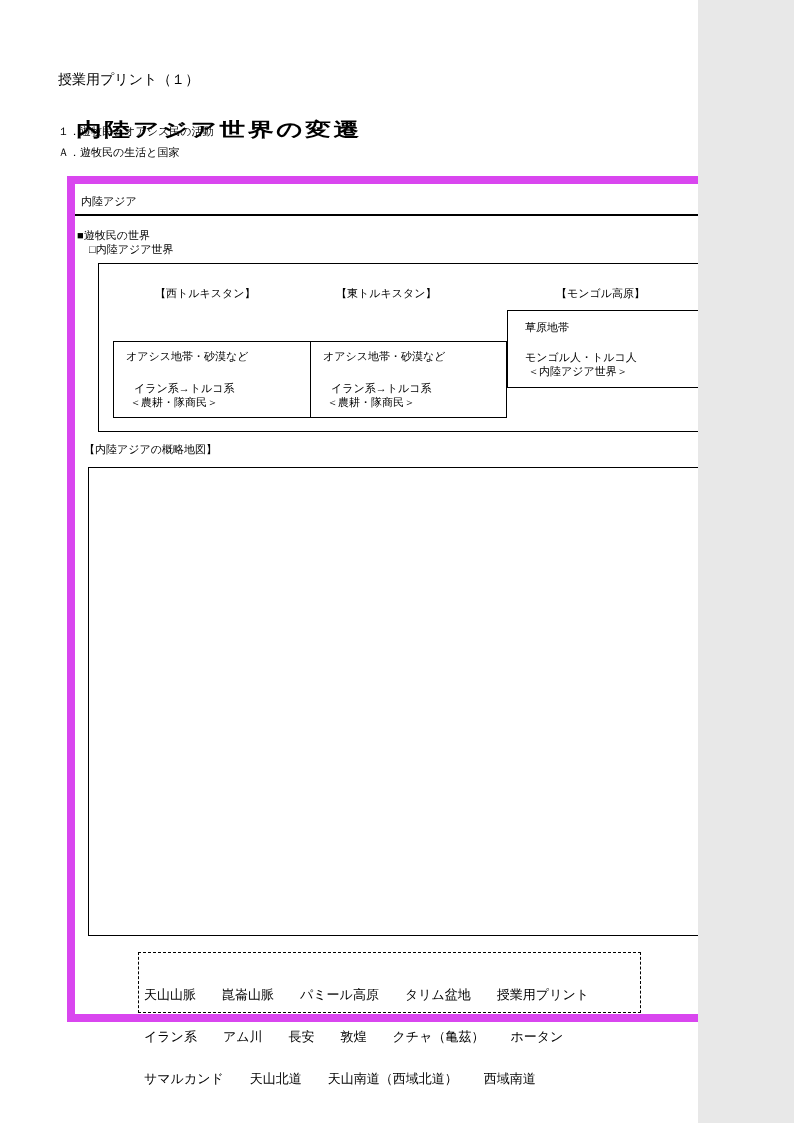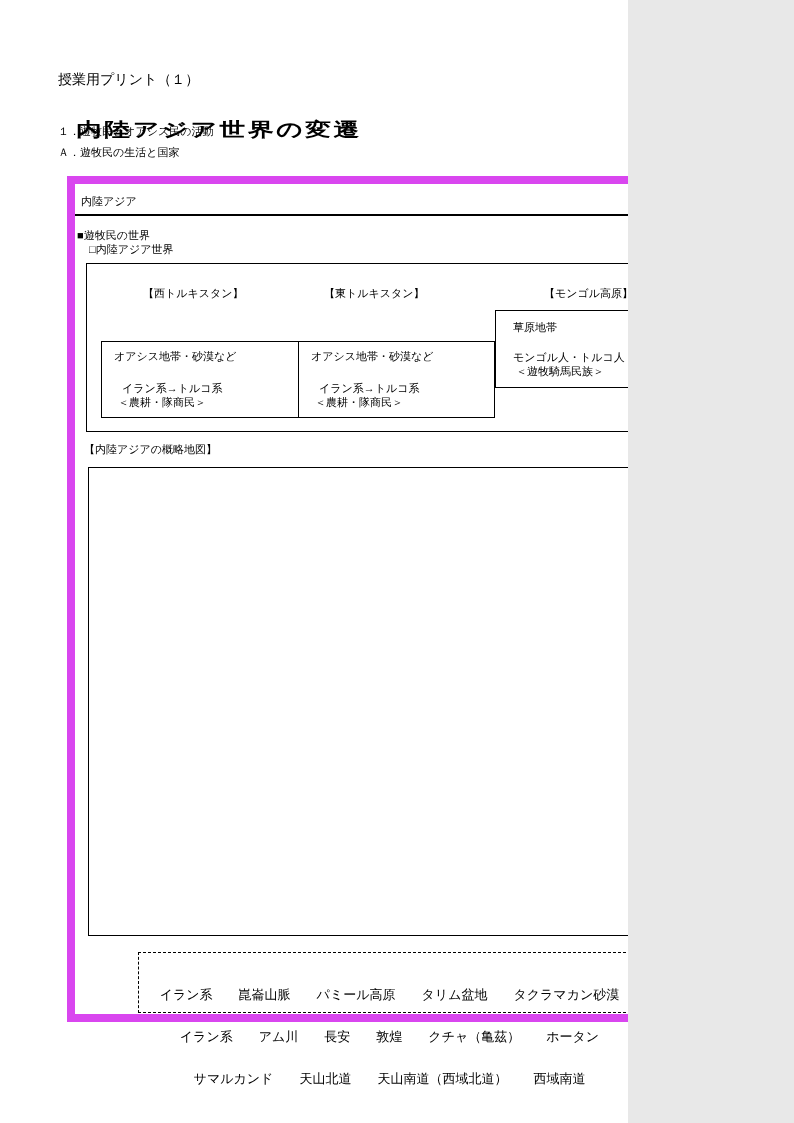--- a/index.html
+++ b/index.html
@@ -1,23 +1,22 @@
 <!DOCTYPE html>
 <html><head>
 <meta charset="utf-8">
 <style>
   html,body{margin:0;padding:0;background:#e8e8e8;}
   .page{
     position:relative;
-    width:628px;height:1123px;
+    width:698px;height:1123px;
     background:#ffffff;
     font-family:"Liberation Sans","DejaVu Sans",sans-serif;
     color:#000000;
     overflow:hidden;
-    text-align:center;
   }
   .abs{position:absolute;white-space:pre;}
   .t14{font-size:14px;line-height:14px;}
   .t13{font-size:11px;line-height:14px;}
   .main-title{
     font-size:19px;line-height:19px;font-weight:bold;
     letter-spacing:2px;transform:scaleX(1.35);transform-origin:0 50%;
     display:inline-block;
   }
   .box{position:absolute;border:1px solid #000;background:#fff;box-sizing:border-box;}
@@ -48,49 +47,49 @@
 
   <div class="outer-box" style="left:67px;top:176px;width:645px;height:846px;">
 
     <div class="panel-header">
       <div class="abs t13" style="left:6px;top:10px;">内陸アジア</div>
     </div>
 
     <div class="abs t13" style="left:2px;top:44px;">■遊牧民の世界</div>
     <div class="abs t13" style="left:14px;top:58px;">□内陸アジア世界</div>
 
-    <div class="box" style="left:11px;top:79px;width:620px;height:169px;">
+    <div class="box" style="left:23px;top:79px;width:620px;height:169px;">
 
       <div class="abs t13" style="left:56px;top:22px;">【西トルキスタン】</div>
       <div class="abs t13" style="left:237px;top:22px;">【東トルキスタン】</div>
       <div class="abs t13" style="left:457px;top:22px;">【モンゴル高原】</div>
 
       <div class="box" style="left:408px;top:46px;width:197px;height:78px;">
         <div class="abs t13" style="left:17px;top:9px;">草原地帯</div>
         <div class="abs t13" style="left:17px;top:39px;">モンゴル人・トルコ人</div>
-        <div class="abs t13" style="left:20px;top:53px;">＜遊牧騎馬民族＞</div>
+        <div class="abs t13" style="left:20px;top:53px;">＜内陸アジア世界＞</div>
       </div>
 
       <div class="box" style="left:14px;top:77px;width:198px;height:77px;">
         <div class="abs t13" style="left:12px;top:7px;">オアシス地帯・砂漠など</div>
         <div class="abs t13" style="left:20px;top:39px;">イラン系→トルコ系</div>
         <div class="abs t13" style="left:16px;top:53px;">＜農耕・隊商民＞</div>
       </div>
 
       <div class="box" style="left:211px;top:77px;width:197px;height:77px;">
         <div class="abs t13" style="left:12px;top:7px;">オアシス地帯・砂漠など</div>
         <div class="abs t13" style="left:20px;top:39px;">イラン系→トルコ系</div>
         <div class="abs t13" style="left:16px;top:53px;">＜農耕・隊商民＞</div>
       </div>
     </div>
 
     <div class="abs t13" style="left:9px;top:258px;">【内陸アジアの概略地図】</div>
 
     <div class="box" style="left:13px;top:283px;width:616px;height:469px;"></div>
 
     <div class="dashed-box" style="left:63px;top:768px;width:503px;height:61px;">
-      <div>イラン系　　崑崙山脈　　パミール高原　　タリム盆地　　タクラマカン砂漠</div>
+      <div>天山山脈　　崑崙山脈　　パミール高原　　タリム盆地　　授業用プリント</div>
       <div>イラン系　　アム川　　長安　　敦煌　　クチャ（亀茲）　　ホータン</div>
       <div>サマルカンド　　天山北道　　天山南道（西域北道）　　西域南道</div>
     </div>
 
   </div>
 </div>
 
 </body></html>

